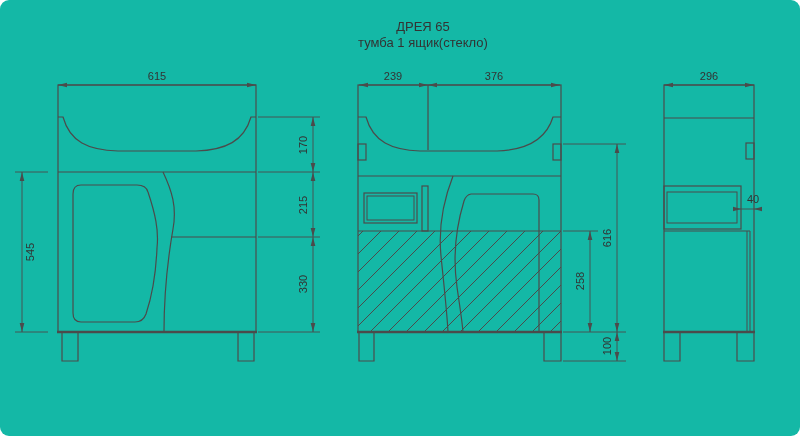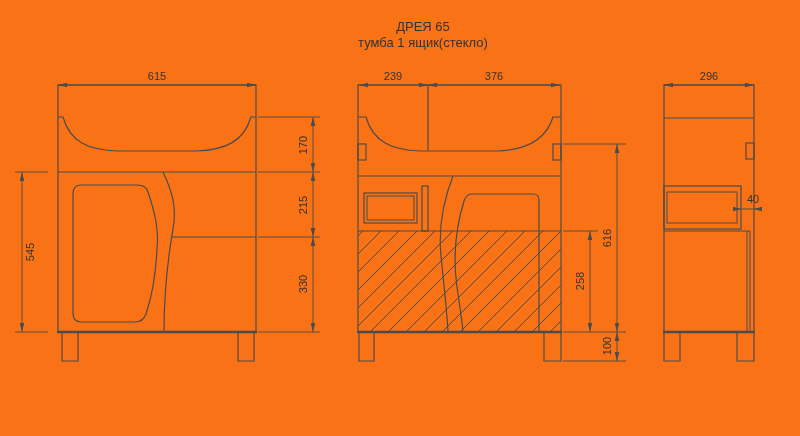--- a/index.html
+++ b/index.html
@@ -1,17 +1,17 @@
 <!DOCTYPE html>
 <html><head>
 <meta charset="utf-8">
 <style>
   html,body{margin:0;padding:0;background:#ffffff;}
-  .stage{position:relative;width:800px;height:436px;background:#f97316;overflow:hidden;
-         font-family:"Liberation Sans", sans-serif;}
+  .stage{position:relative;width:800px;height:436px;background:#14b8a6;overflow:hidden;
+         font-family:"Liberation Sans", sans-serif;border-radius:9px;}
   svg{display:block;}
   text{font-family:"Liberation Sans", sans-serif;fill:#333333;}
   .dim{font-size:11px;}
   .ttl{font-size:13px;}
   .ln{stroke:#4b4b4b;fill:none;stroke-width:1.2;}
   .thin{stroke:#4b4b4b;fill:none;stroke-width:1;}
   .thick{stroke:#4b4b4b;fill:none;stroke-width:2.4;}
   .dl{stroke:#4b4b4b;fill:none;stroke-width:0.9;}
 </style>
 </head>

